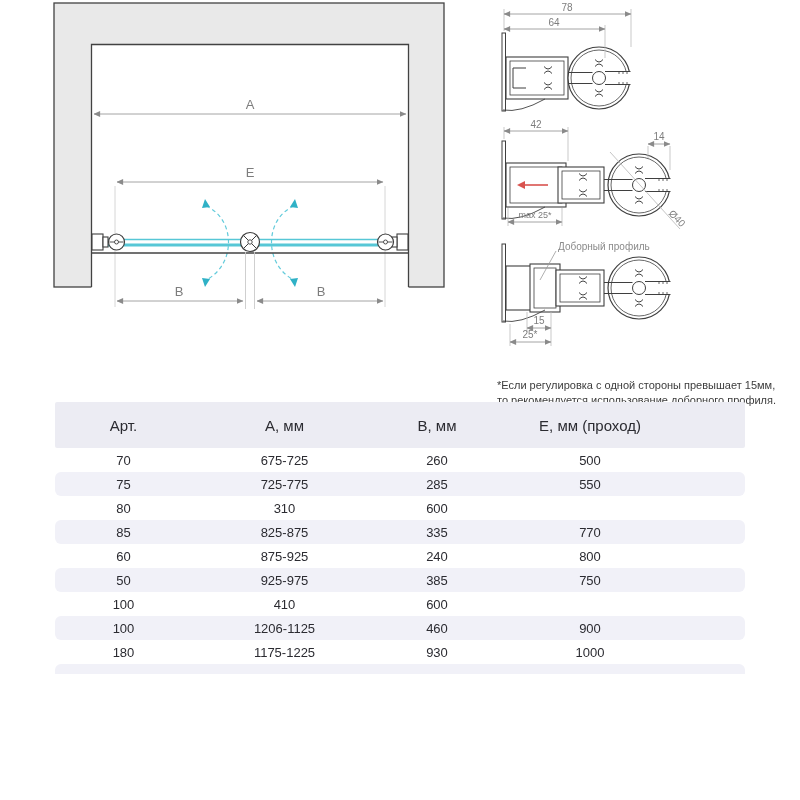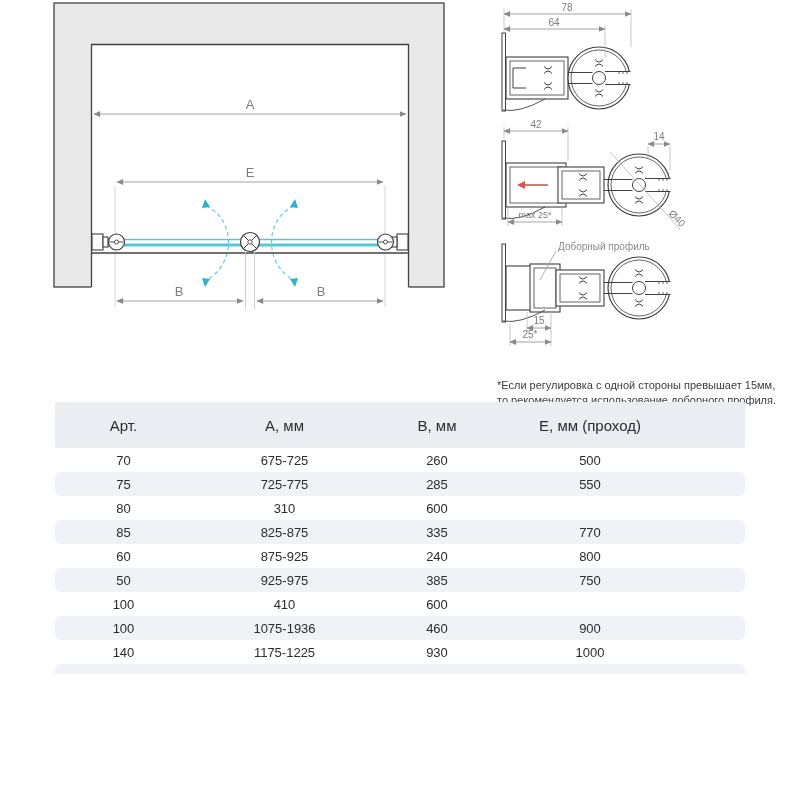--- a/index.html
+++ b/index.html
@@ -273,27 +273,27 @@
           <span></span>
       </div>
       <div class="trow">
         <span>100</span>
         <span>410</span>
         <span>600</span>
           <span></span>
       </div>
       <div class="trow">
         <span>100</span>
-        <span>1075-1936</span>
+        <span>1206-1125</span>
         <span>460</span>
         <span>900</span>
           <span></span>
       </div>
       <div class="trow">
-        <span>140</span>
+        <span>180</span>
         <span>1175-1225</span>
         <span>930</span>
         <span>1000</span>
           <span></span>
       </div>
     </div>
     <div class="trow-partial"></div>
   </div>
 
 </div>

